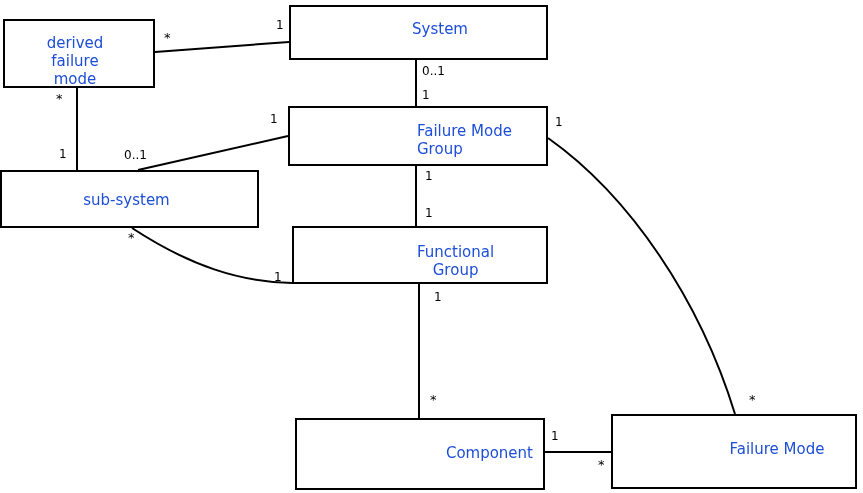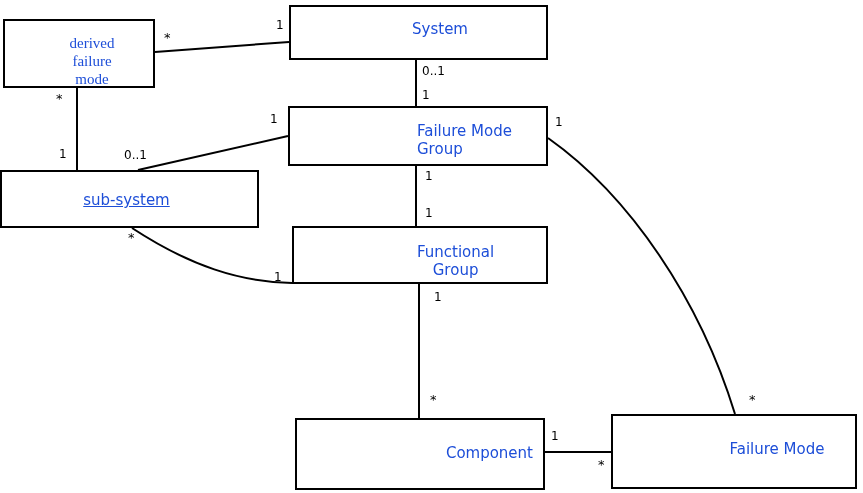--- a/index.html
+++ b/index.html
@@ -62,33 +62,33 @@
       <path d="M 138 170 L 288 136"></path>
       <path d="M 416 166 L 416 226"></path>
       <path d="M 132 228 C 190 266 240 282 292 283"></path>
       <path d="M 419 284 L 419 418"></path>
       <path d="M 545 452 L 611 452"></path>
       <path d="M 548 138 C 630 196 700 300 735 414"></path>
     </g>
   </svg>
 
   <div class="uml-box" style="left:3px; top:19px; width:152px; height:69px;"></div>
-  <div class="uml-box-label" style="left:20px; top:34px; width:144px; text-align:center;font-family:Liberation Serif, serif;">derived
+  <div class="uml-box-label" style="left:3px; top:34px; width:144px; text-align:center;">derived
 failure
 mode</div>
 
   <div class="uml-box" style="left:289px; top:5px; width:259px; height:55px;"></div>
   <div class="uml-box-label" style="left:365px; top:20px; width:150px; text-align:center;">System</div>
 
   <div class="uml-box" style="left:288px; top:106px; width:260px; height:60px;"></div>
   <div class="uml-box-label" style="left:417px; top:122px; text-align:left;">Failure Mode
 Group</div>
 
   <div class="uml-box" style="left:0px; top:170px; width:259px; height:58px;"></div>
-  <div class="uml-box-label" style="left:0px; top:191px; width:253px; text-align:center;text-decoration:underline;">sub-system</div>
+  <div class="uml-box-label" style="left:0px; top:191px; width:253px; text-align:center;">sub-system</div>
 
   <div class="uml-box" style="left:292px; top:226px; width:256px; height:58px;"></div>
   <div class="uml-box-label" style="left:417px; top:243px; text-align:center;">Functional
 Group</div>
 
   <div class="uml-box" style="left:295px; top:418px; width:250px; height:72px;"></div>
   <div class="uml-box-label" style="left:383px; top:444px; width:150px; text-align:right;">Component</div>
 
   <div class="uml-box" style="left:611px; top:414px; width:246px; height:75px;"></div>
   <div class="uml-box-label" style="left:702px; top:440px; width:150px; text-align:center;">Failure Mode</div>

